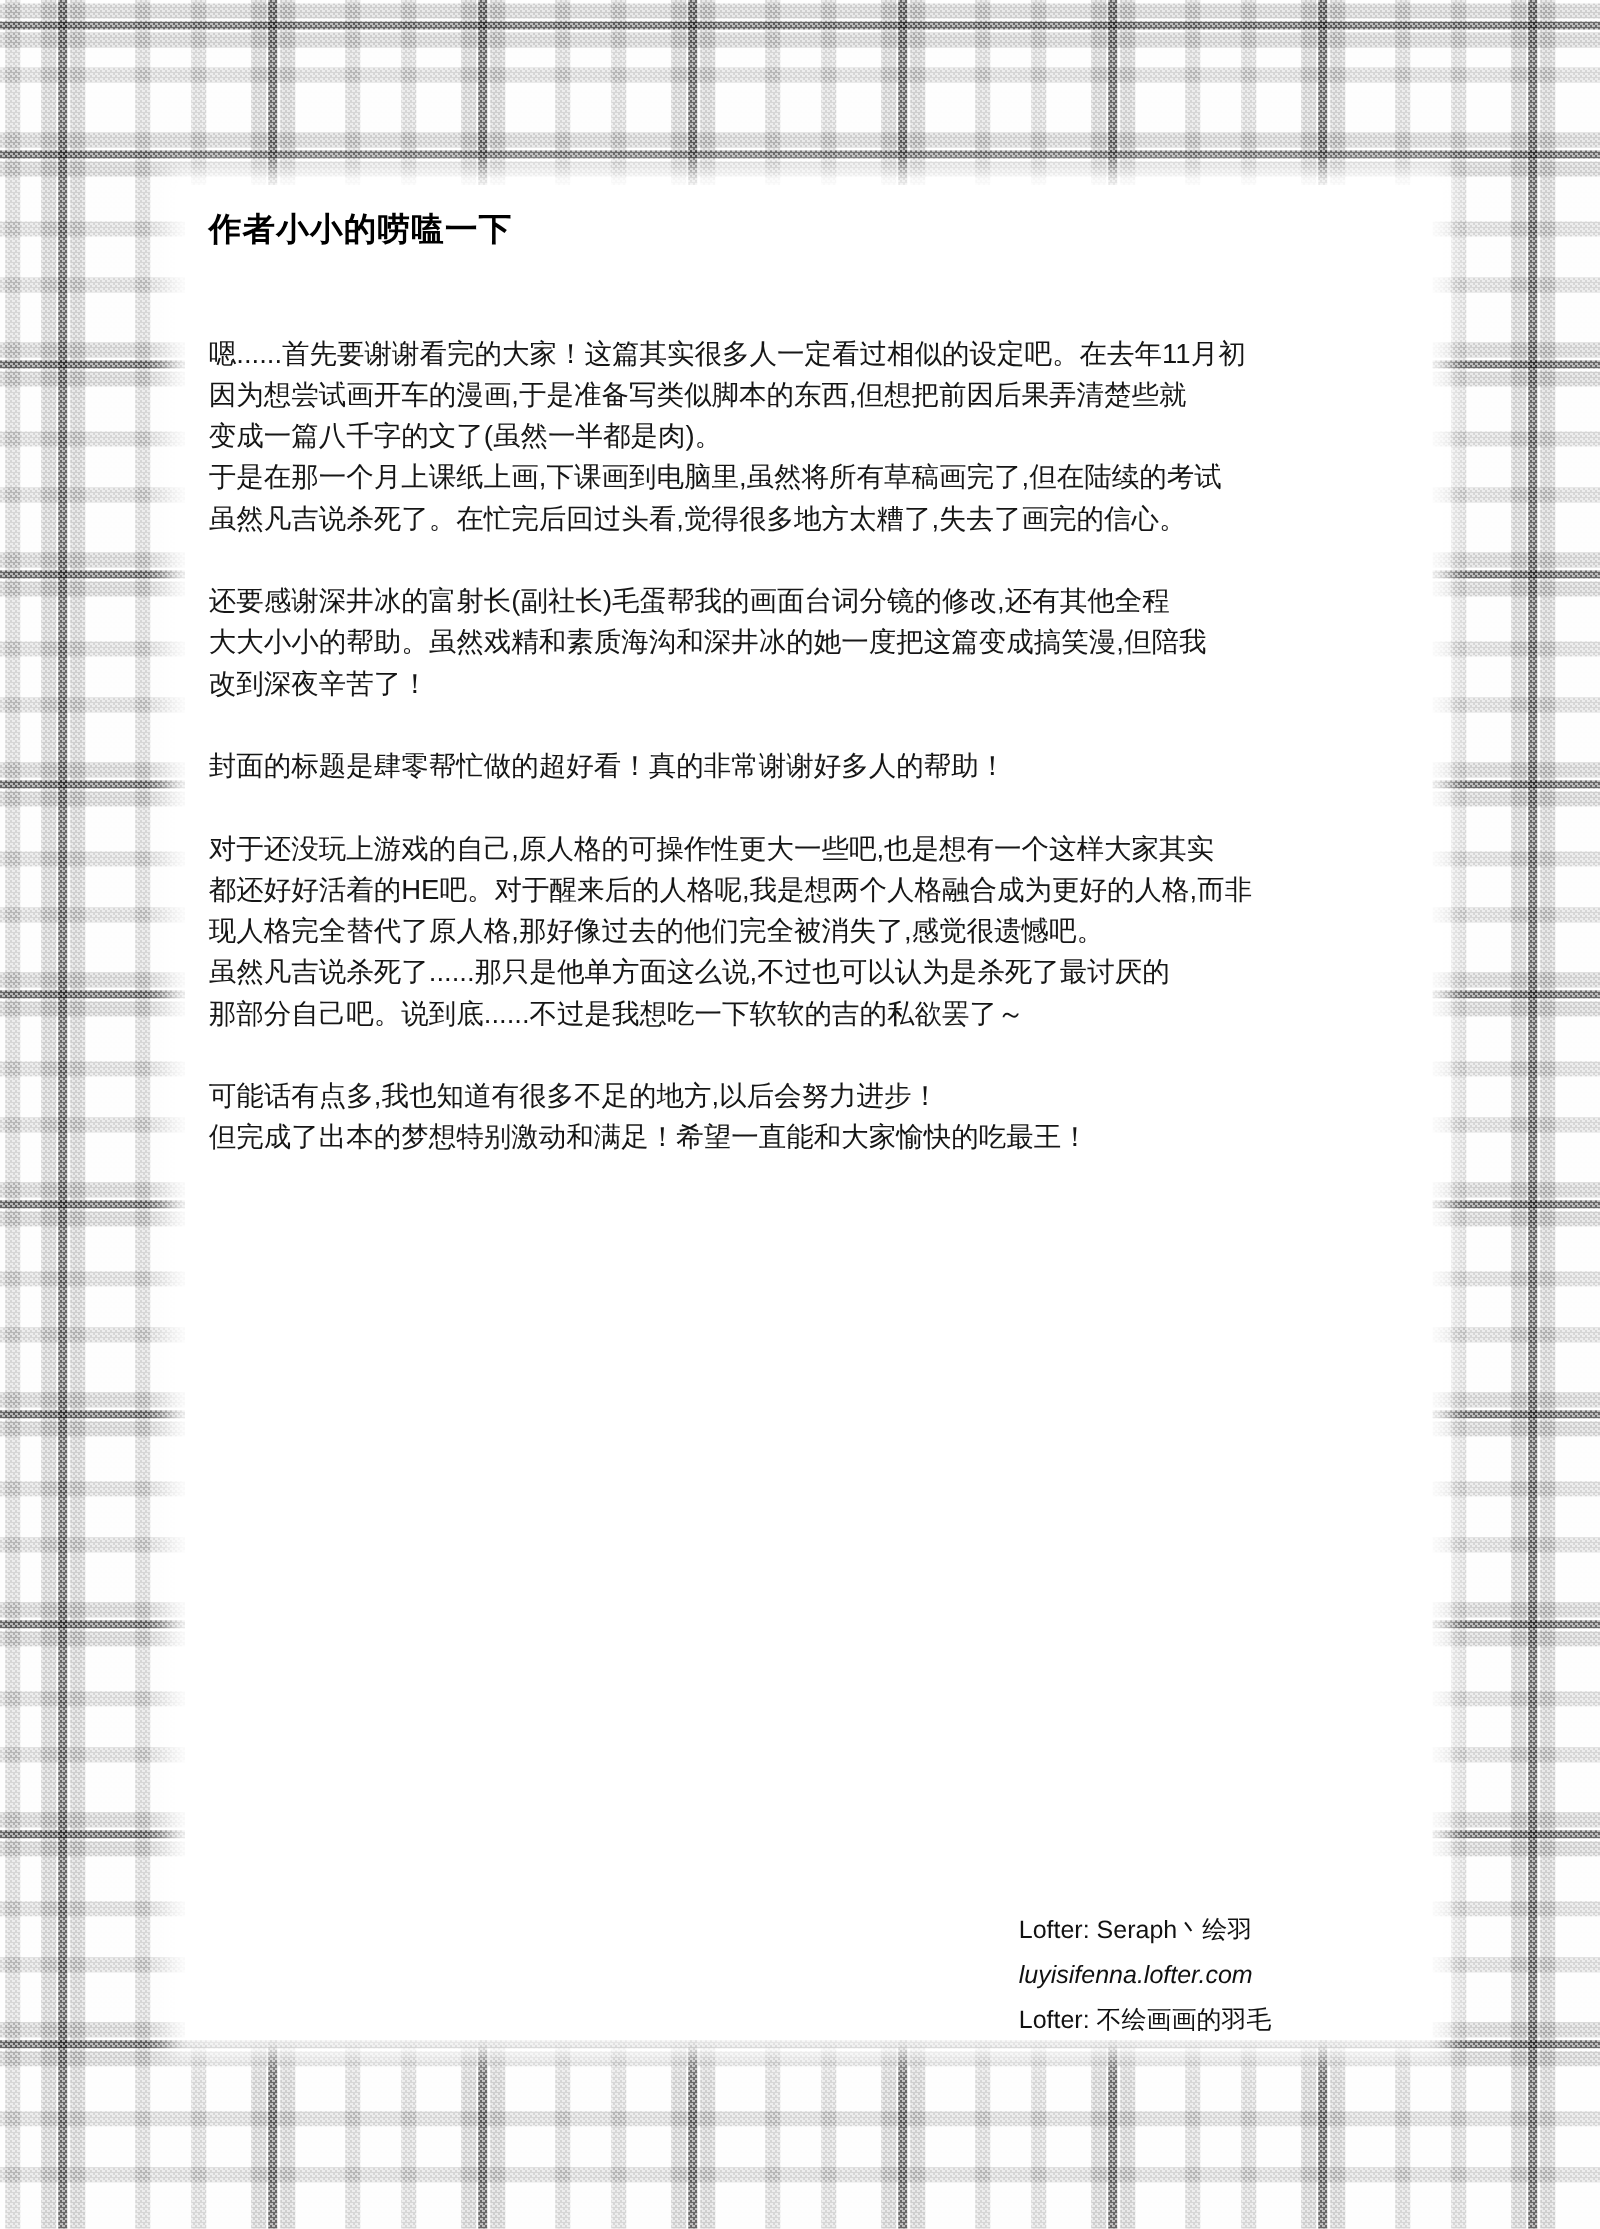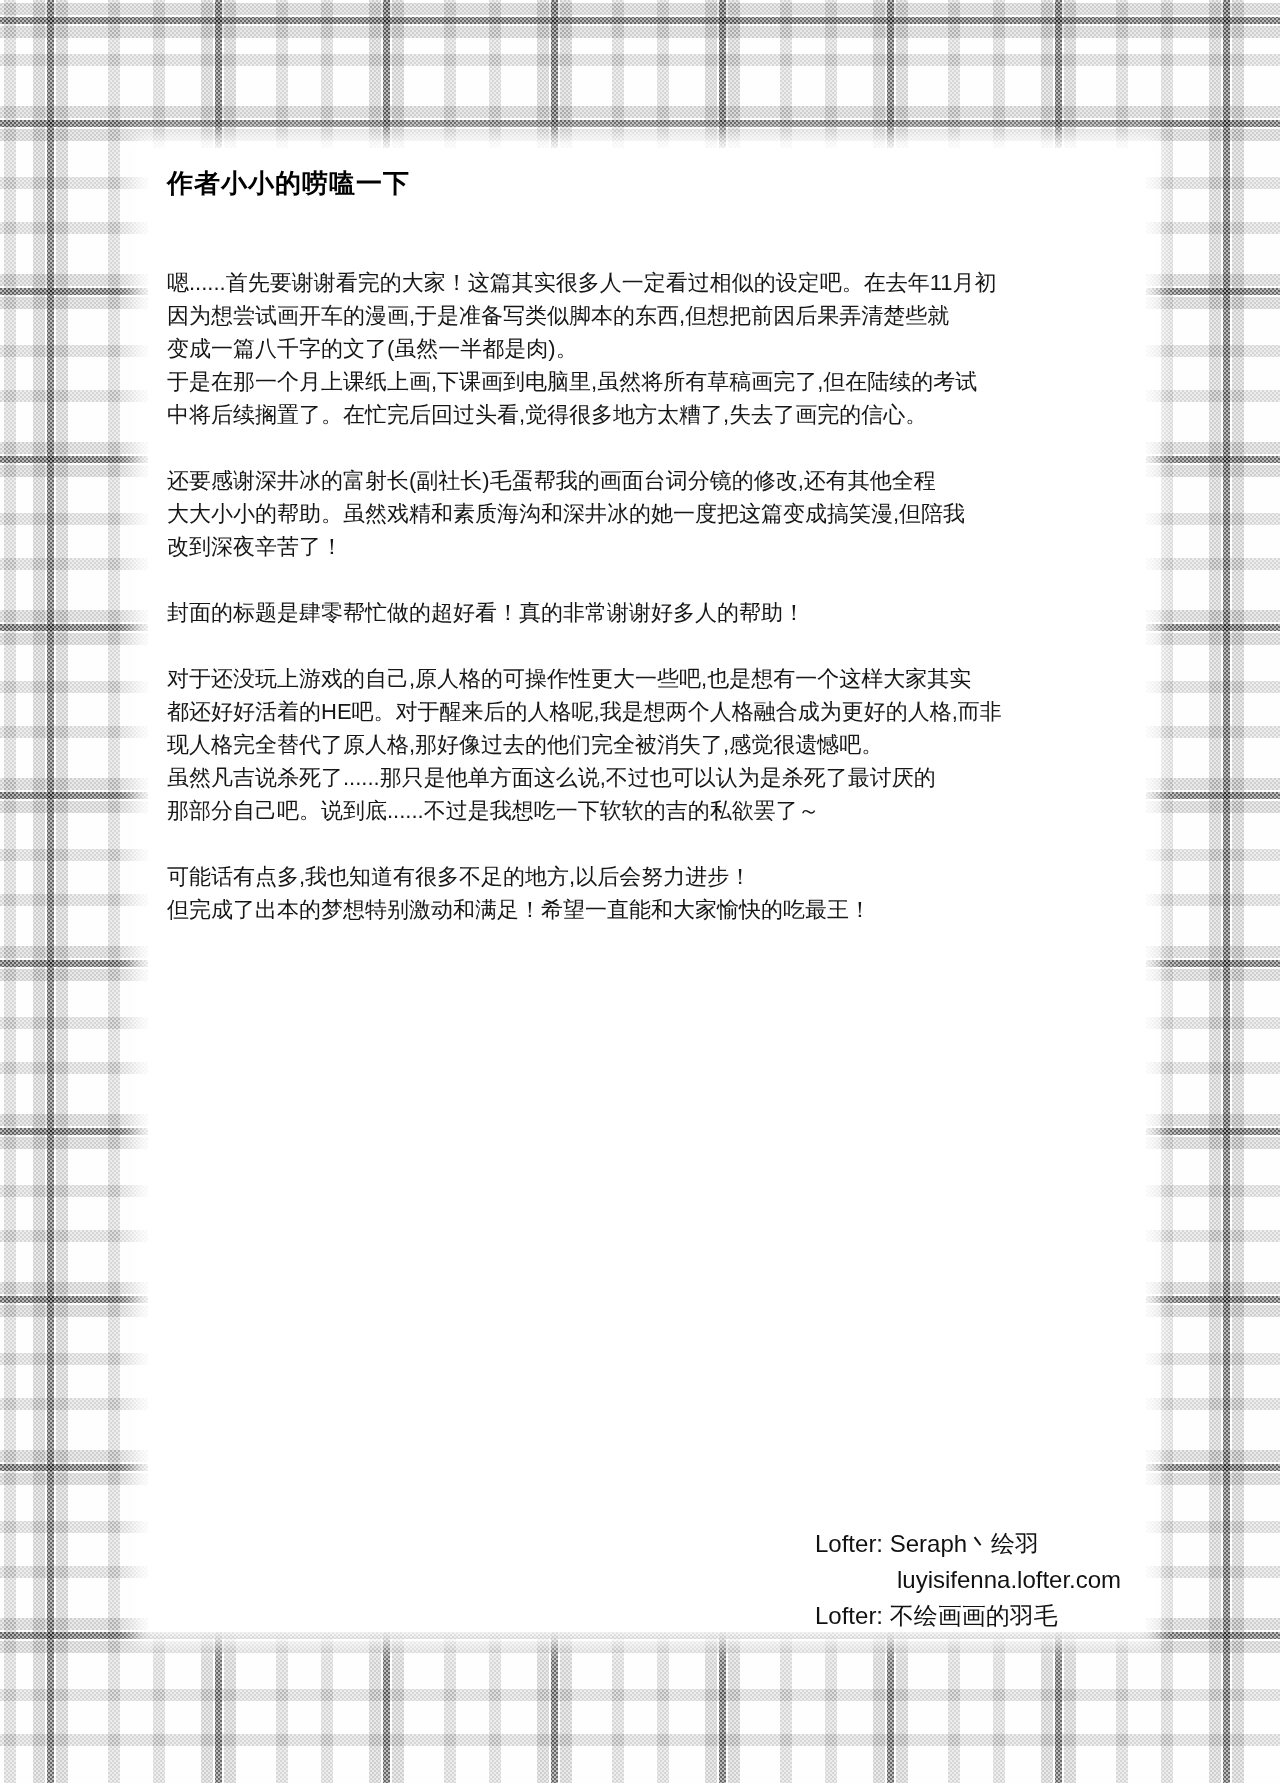--- a/index.html
+++ b/index.html
@@ -54,39 +54,39 @@
     font-size:26px;font-weight:600;color:#000;line-height:34px;
     letter-spacing:1px;
   }
   .bodytext p{
     margin:0 0 33px 0;
     font-size:22px;line-height:33px;color:#161616;
     white-space:pre-line;
   }
   .contact{
     position:absolute;left:667px;top:1378px;
-    font-size:24px;line-height:36px;color:#111;
+    font-size:20px;line-height:36px;color:#111;
   }
   .contact .line{white-space:pre;}
-  .contact .indent{margin-left:82px;}
+  .contact .indent{font-style:italic;}
 </style>
 </head>
 <body>
 
 <div class="plaid"></div>
 
 <div class="panel">
   <div class="inner">
     <h1 class="doc-title">作者小小的唠嗑一下</h1>
     <div class="bodytext">
       <p>嗯......首先要谢谢看完的大家！这篇其实很多人一定看过相似的设定吧。在去年11月初
 因为想尝试画开车的漫画,于是准备写类似脚本的东西,但想把前因后果弄清楚些就
 变成一篇八千字的文了(虽然一半都是肉)。
 于是在那一个月上课纸上画,下课画到电脑里,虽然将所有草稿画完了,但在陆续的考试
-中将后续搁置了。在忙完后回过头看,觉得很多地方太糟了,失去了画完的信心。</p>
+虽然凡吉说杀死了。在忙完后回过头看,觉得很多地方太糟了,失去了画完的信心。</p>
       <p>还要感谢深井冰的富射长(副社长)毛蛋帮我的画面台词分镜的修改,还有其他全程
 大大小小的帮助。虽然戏精和素质海沟和深井冰的她一度把这篇变成搞笑漫,但陪我
 改到深夜辛苦了！</p>
       <p>封面的标题是肆零帮忙做的超好看！真的非常谢谢好多人的帮助！</p>
       <p>对于还没玩上游戏的自己,原人格的可操作性更大一些吧,也是想有一个这样大家其实
 都还好好活着的HE吧。对于醒来后的人格呢,我是想两个人格融合成为更好的人格,而非
 现人格完全替代了原人格,那好像过去的他们完全被消失了,感觉很遗憾吧。
 虽然凡吉说杀死了......那只是他单方面这么说,不过也可以认为是杀死了最讨厌的
 那部分自己吧。说到底......不过是我想吃一下软软的吉的私欲罢了～</p>
       <p>可能话有点多,我也知道有很多不足的地方,以后会努力进步！

